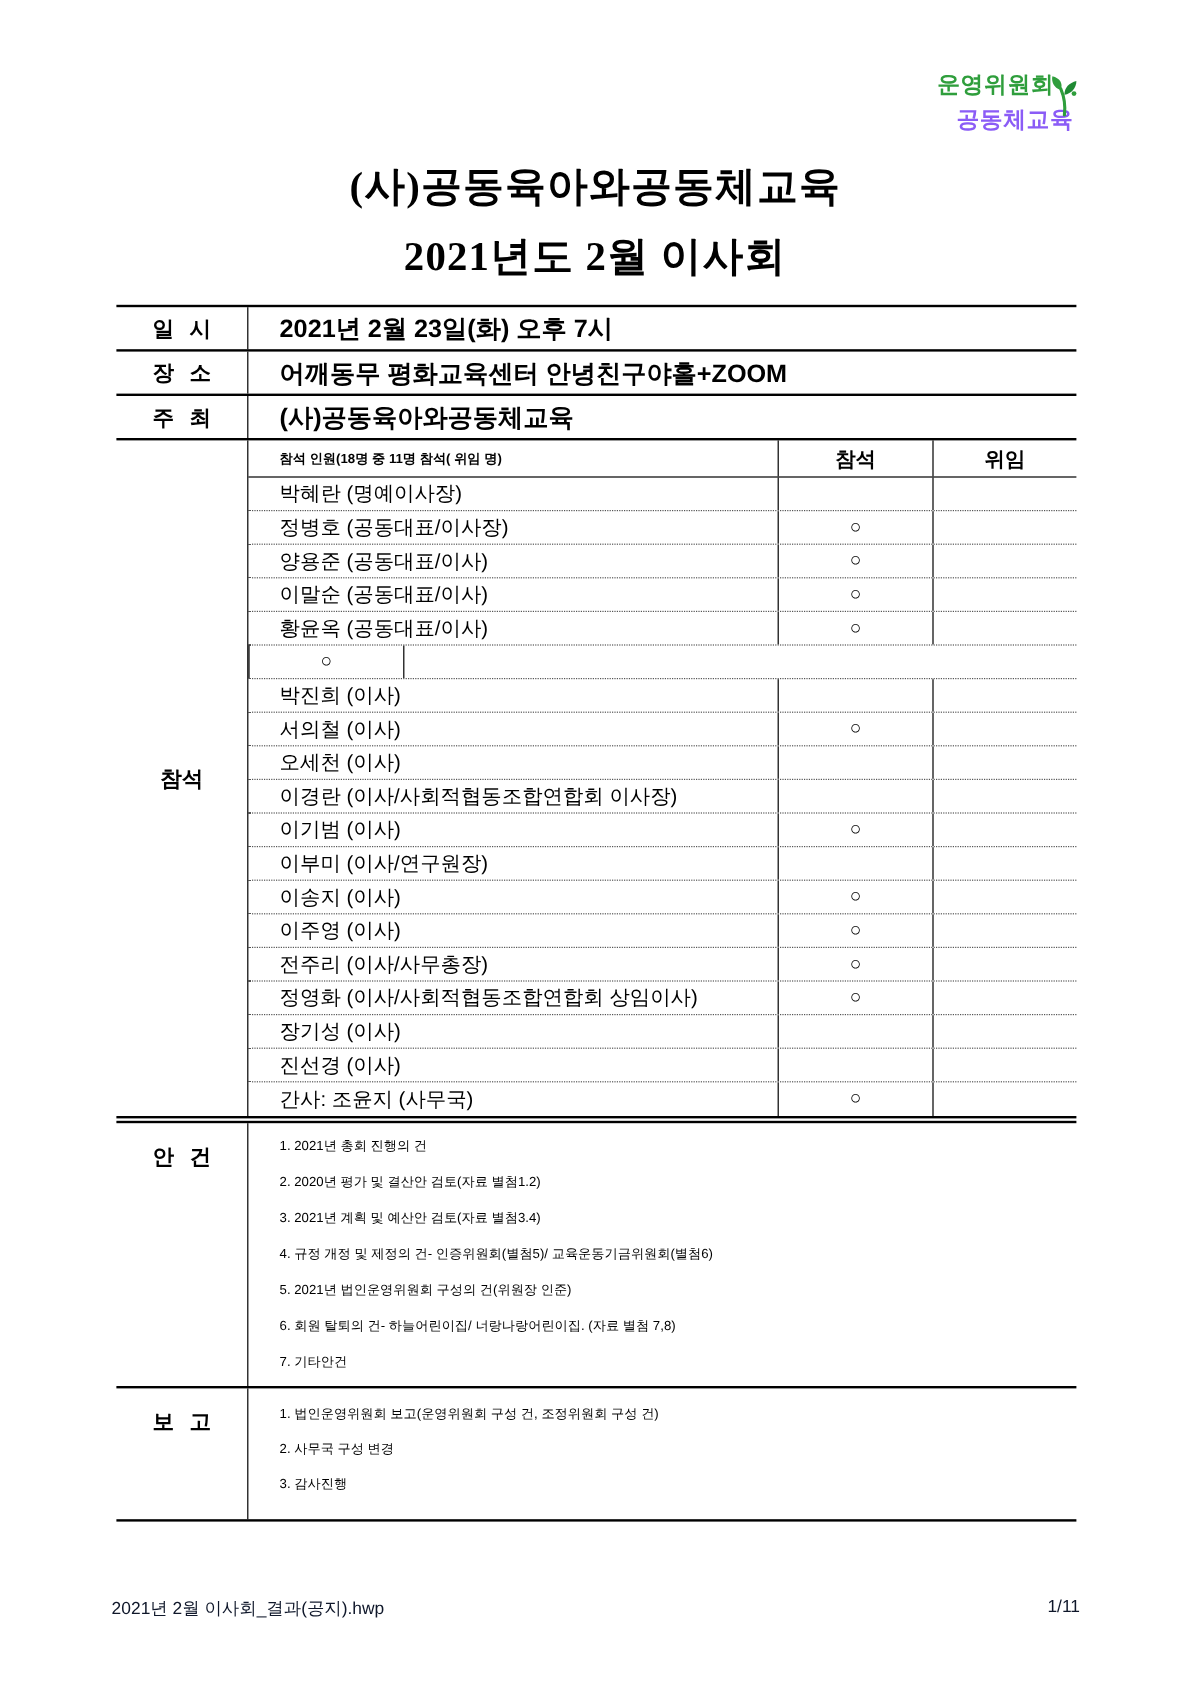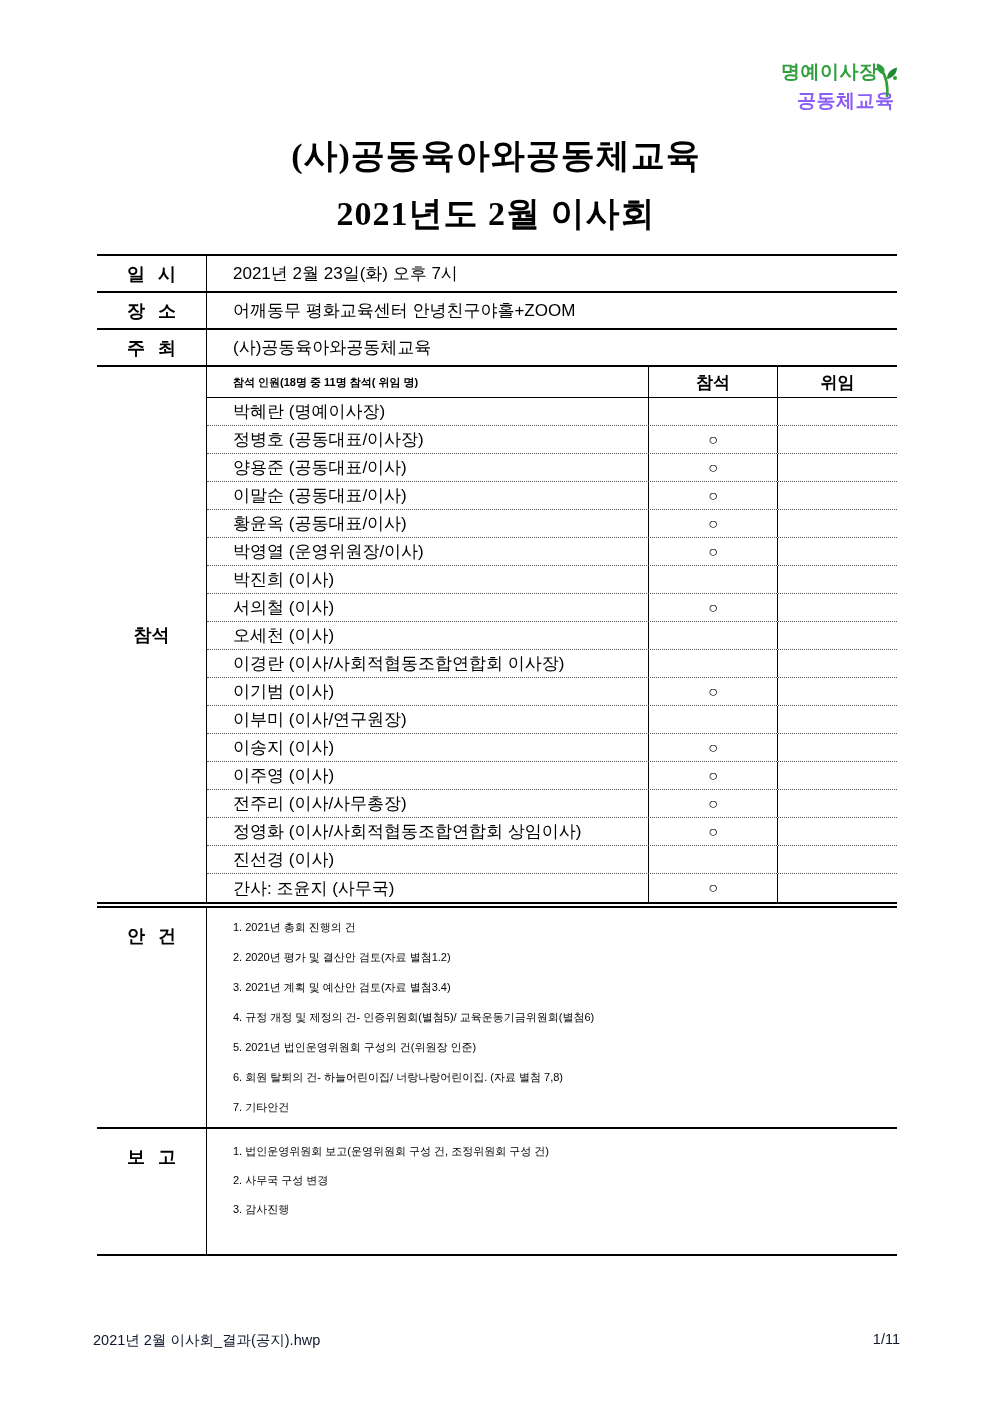--- a/index.html
+++ b/index.html
@@ -65,21 +65,22 @@
     word-spacing: 8px;
   }
   .label-top { align-items: flex-start; padding-top: 16px; }
 
   .info-row { height: 37px; }
   .info-value {
     flex: 1;
     display: flex;
     align-items: center;
     padding-left: 26px;
-    font-size: 17px;
+    font-size: 21px;
+    font-weight: bold;
   }
 
   
   .att-block { border-bottom: 6px double #000; }
   .att-table { flex: 1; display: flex; flex-direction: column; }
   .att-row {
     display: flex;
     height: 28px;
     border-bottom: 1px dotted #555;
     align-items: stretch;
@@ -117,42 +118,42 @@
   .att-header .att-mark, .att-header .att-proxy { font-size: 17px; }
 
   
   .content-list { flex: 1; padding: 4px 0 5px 0; }
   .list-item {
     padding-left: 26px;
     font-size: 11px;
     line-height: 30px;
     white-space: nowrap;
   }
-  .report-block .content-list { padding: 8px 0 30px 0; }
+  .report-block .content-list { padding: 8px 0 14px 0; }
   .report-block .list-item { line-height: 29px; }
 
   
   .footer {
     position: absolute;
     left: 93px;
     right: 92px;
     top: 1331px;
     display: flex;
     justify-content: space-between;
     font-size: 14.5px;
     color: #0f172a;
   }
 </style>
 </head>
 <body>
 
 <div class="page">
 
   <div class="logo">
-    <div class="logo-line1">명예이사장</div>
+    <div class="logo-line1">운영위원회</div>
     <span class="sprout">
       <svg width="26" height="34" viewBox="0 0 26 34">
         <path d="M12 33 C13 25 12 18 9 11" stroke="#2f9e3c" stroke-width="2.6" fill="none" stroke-linecap="round"></path>
         <path d="M9 12 C3 10 1 5 2 0.5 C8 2 11 6 9 12 Z" fill="#2f9e3c"></path>
         <path d="M12 16 C18 15 22 10 22 4.5 C16 6 12 10 12 16 Z" fill="#1f8a33"></path>
         <circle cx="20" cy="15" r="2" fill="#2f9e3c"></circle>
       </svg>
     </span>
     <div class="logo-line2">공동체교육</div>
   </div>
@@ -204,21 +205,20 @@
           <div class="att-name">이말순 (공동대표/이사)</div>
           <div class="att-mark">○</div>
           <div class="att-proxy"></div>
         </div>
         <div class="att-row">
           <div class="att-name">황윤옥 (공동대표/이사)</div>
           <div class="att-mark">○</div>
           <div class="att-proxy"></div>
         </div>
         <div class="att-row">
-          <div class="att-name">박영열 (운영위원장/이사)</div>
           <div class="att-mark">○</div>
           <div class="att-proxy"></div>
         </div>
         <div class="att-row">
           <div class="att-name">박진희 (이사)</div>
           <div class="att-mark"></div>
           <div class="att-proxy"></div>
         </div>
         <div class="att-row">
           <div class="att-name">서의철 (이사)</div>
@@ -256,20 +256,25 @@
           <div class="att-proxy"></div>
         </div>
         <div class="att-row">
           <div class="att-name">전주리 (이사/사무총장)</div>
           <div class="att-mark">○</div>
           <div class="att-proxy"></div>
         </div>
         <div class="att-row">
           <div class="att-name">정영화 (이사/사회적협동조합연합회 상임이사)</div>
           <div class="att-mark">○</div>
+          <div class="att-proxy"></div>
+        </div>
+        <div class="att-row">
+          <div class="att-name">장기성 (이사)</div>
+          <div class="att-mark"></div>
           <div class="att-proxy"></div>
         </div>
         <div class="att-row">
           <div class="att-name">진선경 (이사)</div>
           <div class="att-mark"></div>
           <div class="att-proxy"></div>
         </div>
         <div class="att-row">
           <div class="att-name">간사: 조윤지 (사무국)</div>
           <div class="att-mark">○</div>

